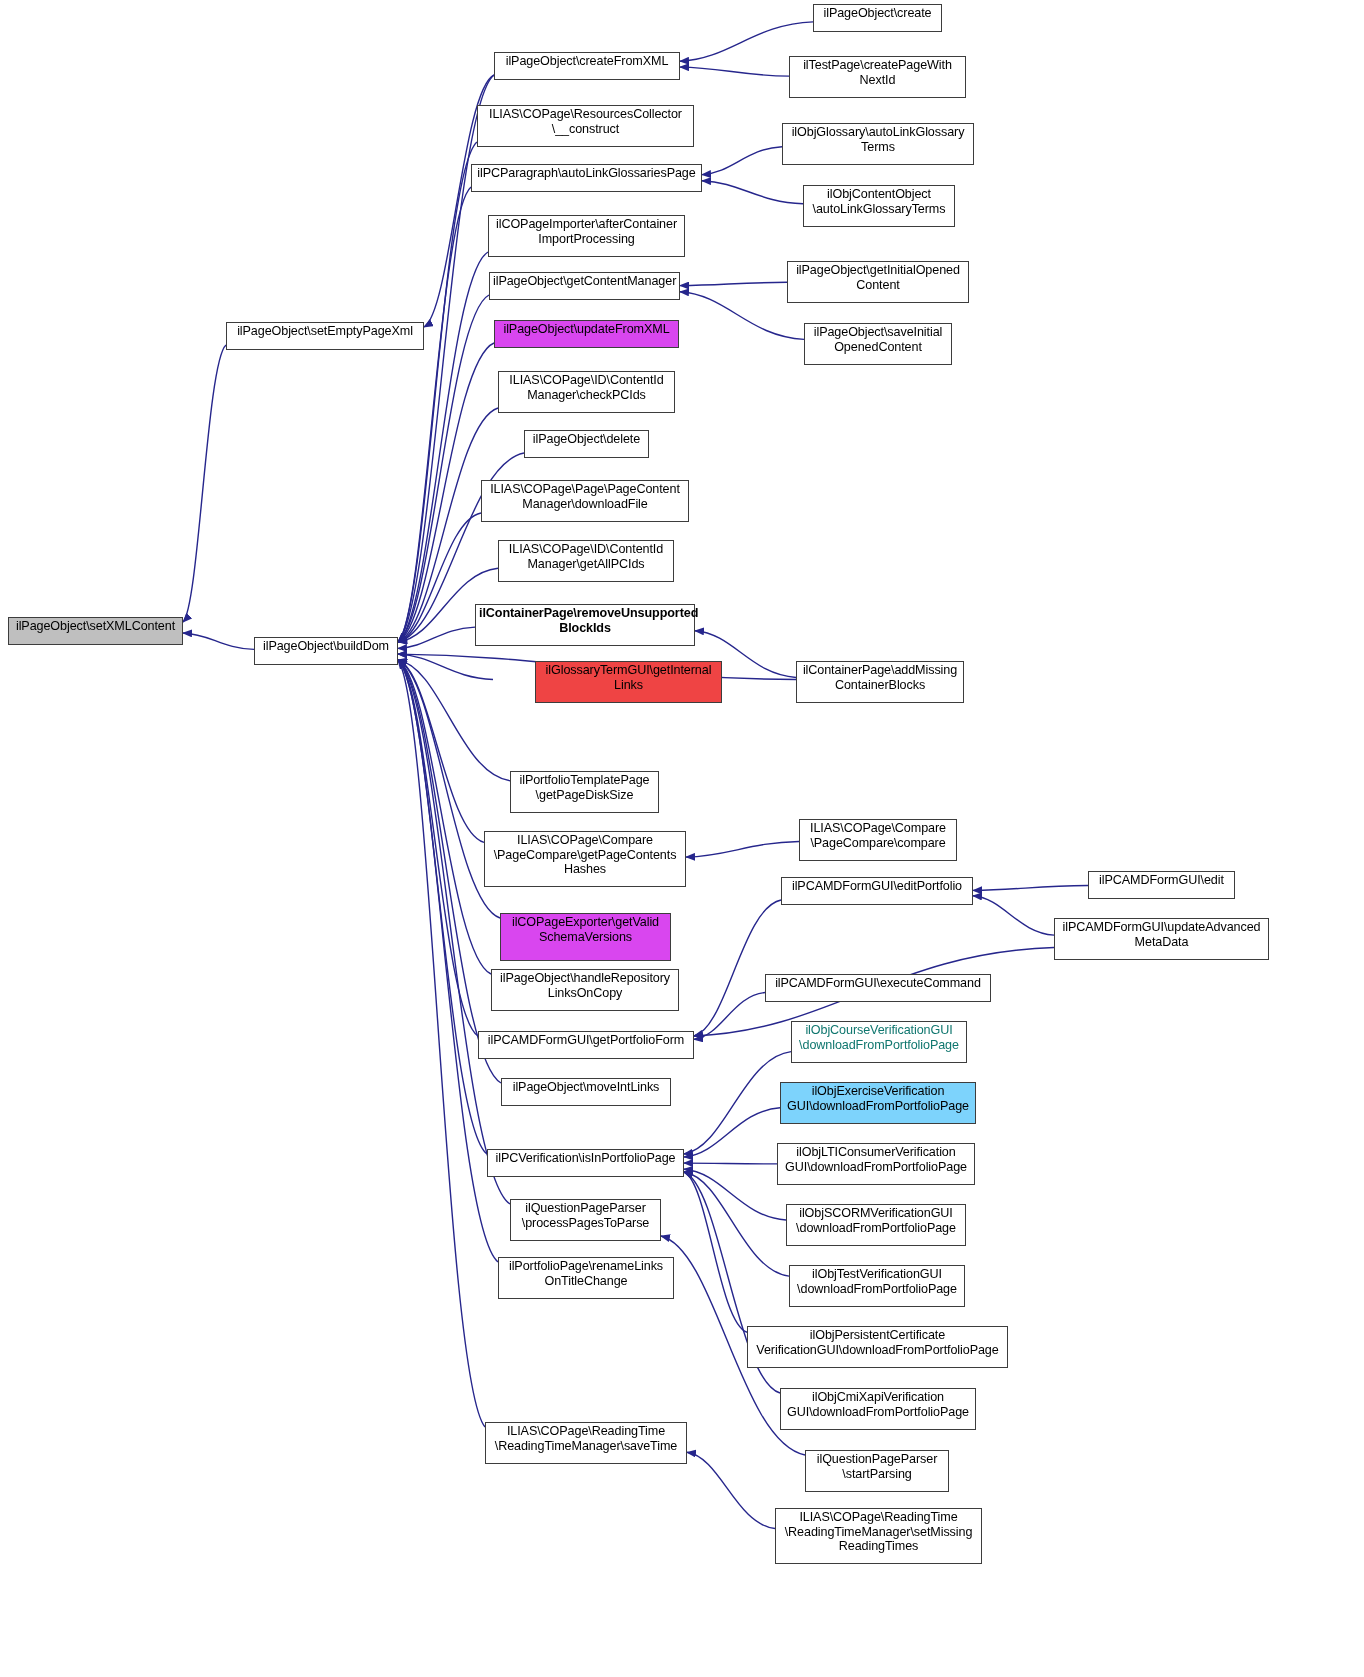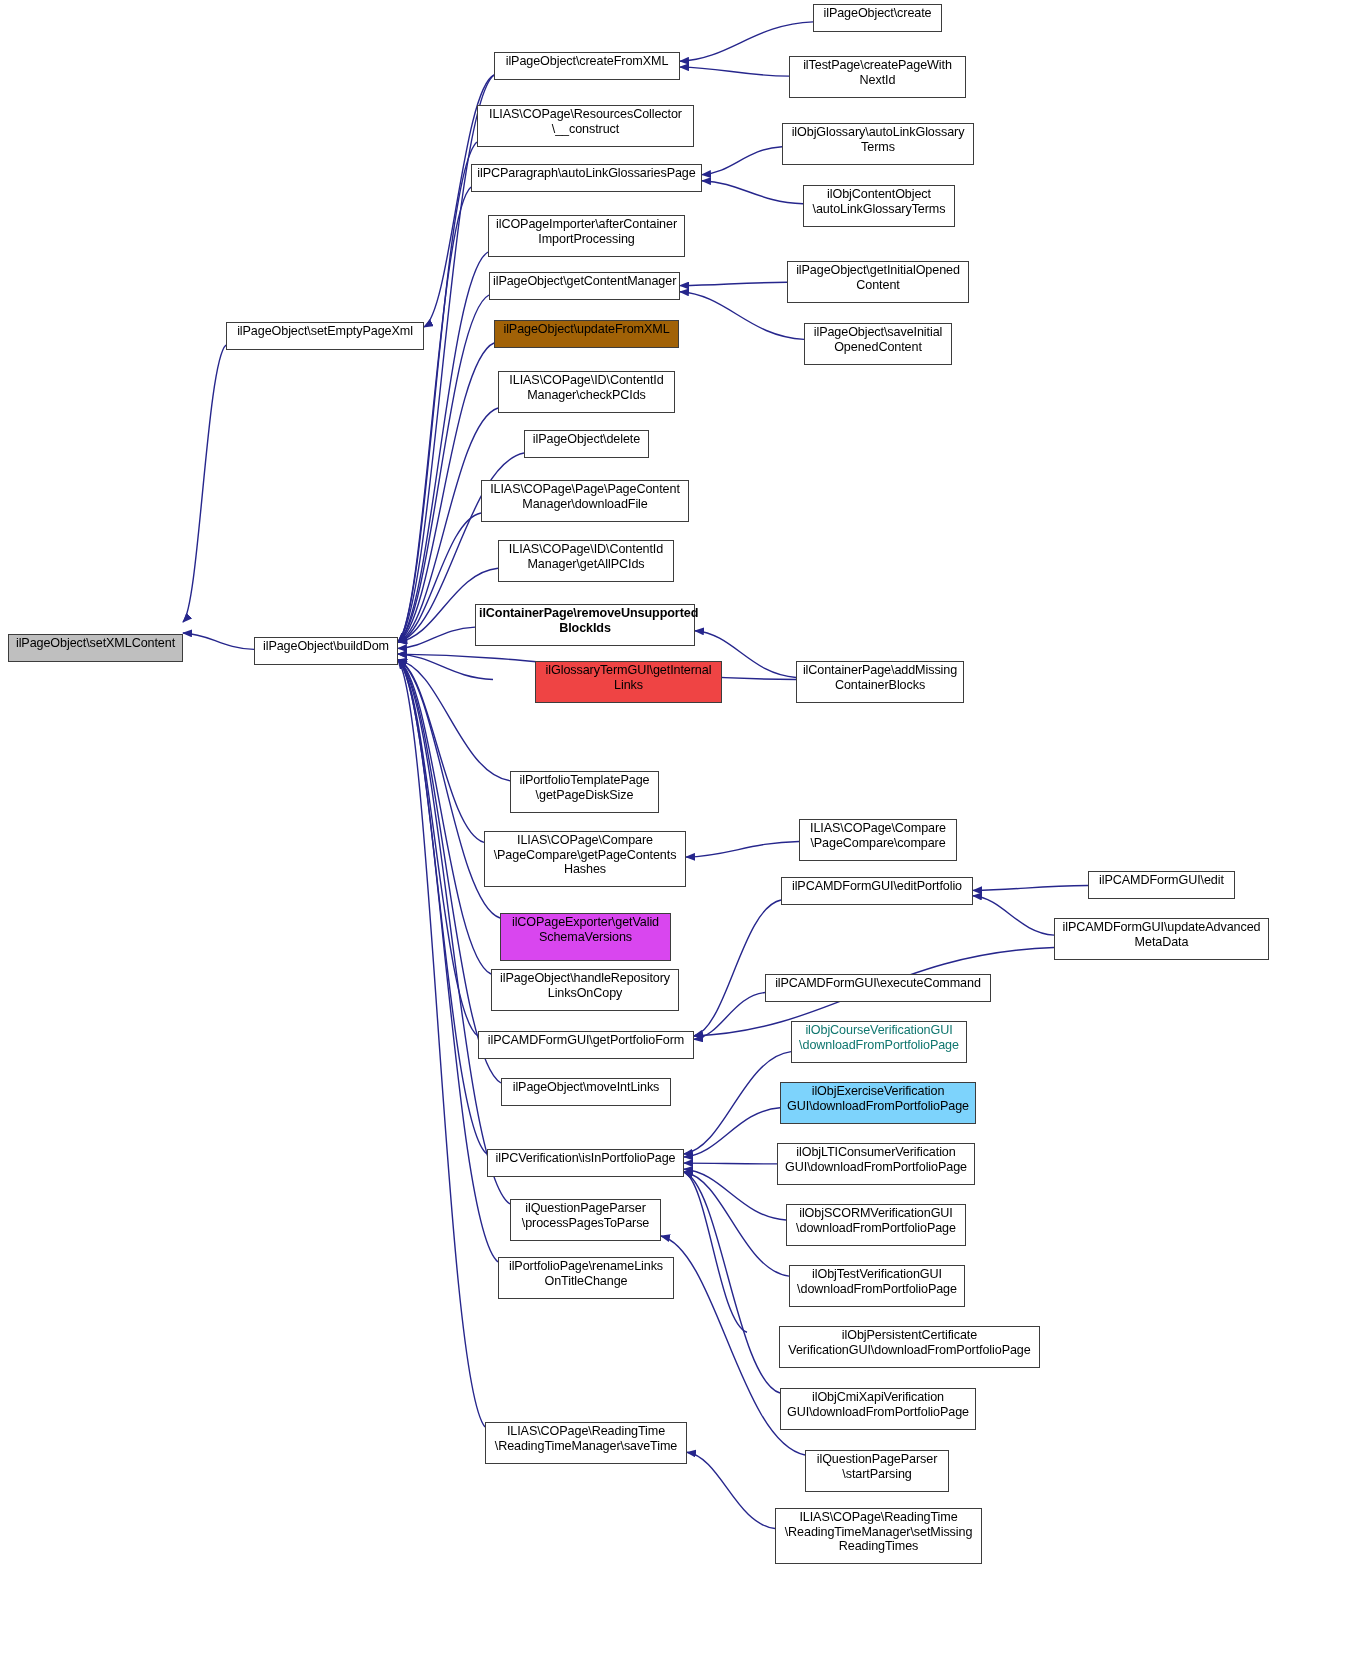--- a/index.html
+++ b/index.html
@@ -111,31 +111,31 @@
         <path d="M777,1163.92 C735.15,1163.8708000000001 719.34,1163.1491999999998 684,1163.1" fill="none" stroke="#26268c" stroke-width="1.4" marker-end="url(#arrowhead)"></path>
         <path d="M786,1220.04 C740.1,1216.9895999999999 722.76,1172.2504000000001 684,1169.2" fill="none" stroke="#26268c" stroke-width="1.4" marker-end="url(#arrowhead)"></path>
         <path d="M789,1276.16 C741.75,1269.9104 723.9,1178.2496 684,1172" fill="none" stroke="#26268c" stroke-width="1.4" marker-end="url(#arrowhead)"></path>
         <path d="M747,1332.28 C718.65,1322.6632 707.94,1181.6168 684,1172" fill="none" stroke="#26268c" stroke-width="1.4" marker-end="url(#arrowhead)"></path>
         <path d="M780,1393 C736.8,1379.74 720.48,1185.26 684,1172" fill="none" stroke="#26268c" stroke-width="1.4" marker-end="url(#arrowhead)"></path>
         <path d="M805,1455 C740.2,1441.86 715.72,1249.14 661,1236" fill="none" stroke="#26268c" stroke-width="1.4" marker-end="url(#arrowhead)"></path>
         <path d="M775,1528.56 C735.4,1523.9844 720.44,1456.8755999999998 687,1452.3" fill="none" stroke="#26268c" stroke-width="1.4" marker-end="url(#arrowhead)"></path>
       </g>
   </svg>
   <div id="node-layer">
-      <div class="node root" style="left: 8px; top: 617px; width: 175px; height: 28px; background: rgb(191, 191, 191); border-color: rgb(61, 61, 61); color: rgb(0, 0, 0); margin-top: 17px;"><span class="node-label">ilPageObject\setXMLContent</span></div>
+      <div class="node root" style="left: 8px; top: 617px; width: 175px; height: 28px; background: rgb(191, 191, 191); border-color: rgb(61, 61, 61); color: rgb(0, 0, 0);"><span class="node-label">ilPageObject\setXMLContent</span></div>
       <div class="node" style="left: 226px; top: 322px; width: 198px; height: 28px; background: rgb(255, 255, 255); border-color: rgb(61, 61, 61); color: rgb(0, 0, 0);"><span class="node-label">ilPageObject\setEmptyPageXml</span></div>
       <div class="node" style="left: 254px; top: 637px; width: 144px; height: 28px; background: rgb(255, 255, 255); border-color: rgb(61, 61, 61); color: rgb(0, 0, 0);"><span class="node-label">ilPageObject\buildDom</span></div>
       <div class="node" style="left: 494px; top: 52px; width: 186px; height: 28px; background: rgb(255, 255, 255); border-color: rgb(61, 61, 61); color: rgb(0, 0, 0);"><span class="node-label">ilPageObject\createFromXML</span></div>
       <div class="node" style="left: 477px; top: 105px; width: 217px; height: 42px; background: rgb(255, 255, 255); border-color: rgb(61, 61, 61); color: rgb(0, 0, 0);"><span class="node-label">ILIAS\COPage\ResourcesCollector
 \__construct</span></div>
       <div class="node" style="left: 471px; top: 164px; width: 231px; height: 28px; background: rgb(255, 255, 255); border-color: rgb(61, 61, 61); color: rgb(0, 0, 0);"><span class="node-label">ilPCParagraph\autoLinkGlossariesPage</span></div>
       <div class="node" style="left: 488px; top: 215px; width: 197px; height: 42px; background: rgb(255, 255, 255); border-color: rgb(61, 61, 61); color: rgb(0, 0, 0);"><span class="node-label">ilCOPageImporter\afterContainer
 ImportProcessing</span></div>
       <div class="node" style="left: 489px; top: 272px; width: 191px; height: 28px; background: rgb(255, 255, 255); border-color: rgb(61, 61, 61); color: rgb(0, 0, 0);"><span class="node-label">ilPageObject\getContentManager</span></div>
-      <div class="node" style="left: 494px; top: 320px; width: 185px; height: 28px; background: #a16207; border-color: rgb(61, 61, 61); color: rgb(0, 0, 0);"><span class="node-label">ilPageObject\updateFromXML</span></div>
+      <div class="node" style="left: 494px; top: 320px; width: 185px; height: 28px; background: #d946ef; border-color: rgb(61, 61, 61); color: rgb(0, 0, 0);"><span class="node-label">ilPageObject\updateFromXML</span></div>
       <div class="node" style="left: 498px; top: 371px; width: 177px; height: 42px; background: rgb(255, 255, 255); border-color: rgb(61, 61, 61); color: rgb(0, 0, 0);"><span class="node-label">ILIAS\COPage\ID\ContentId
 Manager\checkPCIds</span></div>
       <div class="node" style="left: 524px; top: 430px; width: 125px; height: 28px; background: rgb(255, 255, 255); border-color: rgb(61, 61, 61); color: rgb(0, 0, 0);"><span class="node-label">ilPageObject\delete</span></div>
       <div class="node" style="left: 481px; top: 480px; width: 208px; height: 42px; background: rgb(255, 255, 255); border-color: rgb(61, 61, 61); color: rgb(0, 0, 0);"><span class="node-label">ILIAS\COPage\Page\PageContent
 Manager\downloadFile</span></div>
       <div class="node" style="left: 498px; top: 540px; width: 176px; height: 42px; background: rgb(255, 255, 255); border-color: rgb(61, 61, 61); color: rgb(0, 0, 0);"><span class="node-label">ILIAS\COPage\ID\ContentId
 Manager\getAllPCIds</span></div>
       <div class="node" style="left: 475px; top: 604px; width: 220px; height: 42px; background: rgb(255, 255, 255); border-color: rgb(61, 61, 61); color: rgb(0, 0, 0); font-weight: bold;"><span class="node-label">ilContainerPage\removeUnsupported
 BlockIds</span></div>
       <div class="node" style="left: 493px; top: 661px; width: 187px; height: 42px; background: #ef4444; border-color: rgb(61, 61, 61); color: rgb(0, 0, 0); margin-left: 42px;"><span class="node-label">ilGlossaryTermGUI\getInternal
@@ -181,21 +181,21 @@
       <div class="node" style="left: 791px; top: 1021px; width: 176px; height: 42px; background: rgb(255, 255, 255); border-color: rgb(61, 61, 61); color: #0f766e;"><span class="node-label">ilObjCourseVerificationGUI
 \downloadFromPortfolioPage</span></div>
       <div class="node" style="left: 780px; top: 1082px; width: 196px; height: 42px; background: #7dd3fc; border-color: rgb(61, 61, 61); color: rgb(0, 0, 0);"><span class="node-label">ilObjExerciseVerification
 GUI\downloadFromPortfolioPage</span></div>
       <div class="node" style="left: 777px; top: 1143px; width: 198px; height: 42px; background: rgb(255, 255, 255); border-color: rgb(61, 61, 61); color: rgb(0, 0, 0);"><span class="node-label">ilObjLTIConsumerVerification
 GUI\downloadFromPortfolioPage</span></div>
       <div class="node" style="left: 786px; top: 1204px; width: 180px; height: 42px; background: rgb(255, 255, 255); border-color: rgb(61, 61, 61); color: rgb(0, 0, 0);"><span class="node-label">ilObjSCORMVerificationGUI
 \downloadFromPortfolioPage</span></div>
       <div class="node" style="left: 789px; top: 1265px; width: 176px; height: 42px; background: rgb(255, 255, 255); border-color: rgb(61, 61, 61); color: rgb(0, 0, 0);"><span class="node-label">ilObjTestVerificationGUI
 \downloadFromPortfolioPage</span></div>
-      <div class="node" style="left: 747px; top: 1326px; width: 261px; height: 42px; background: rgb(255, 255, 255); border-color: rgb(61, 61, 61); color: rgb(0, 0, 0); margin-left: 32px;"><span class="node-label">ilObjPersistentCertificate
+      <div class="node" style="left: 747px; top: 1326px; width: 261px; height: 42px; background: rgb(255, 255, 255); border-color: rgb(61, 61, 61); color: rgb(0, 0, 0);"><span class="node-label">ilObjPersistentCertificate
 VerificationGUI\downloadFromPortfolioPage</span></div>
       <div class="node" style="left: 780px; top: 1388px; width: 196px; height: 42px; background: rgb(255, 255, 255); border-color: rgb(61, 61, 61); color: rgb(0, 0, 0);"><span class="node-label">ilObjCmiXapiVerification
 GUI\downloadFromPortfolioPage</span></div>
       <div class="node" style="left: 805px; top: 1450px; width: 144px; height: 42px; background: rgb(255, 255, 255); border-color: rgb(61, 61, 61); color: rgb(0, 0, 0);"><span class="node-label">ilQuestionPageParser
 \startParsing</span></div>
       <div class="node" style="left: 775px; top: 1508px; width: 207px; height: 56px; background: rgb(255, 255, 255); border-color: rgb(61, 61, 61); color: rgb(0, 0, 0);"><span class="node-label">ILIAS\COPage\ReadingTime
 \ReadingTimeManager\setMissing
 ReadingTimes</span></div>
     </div>
 </div>

